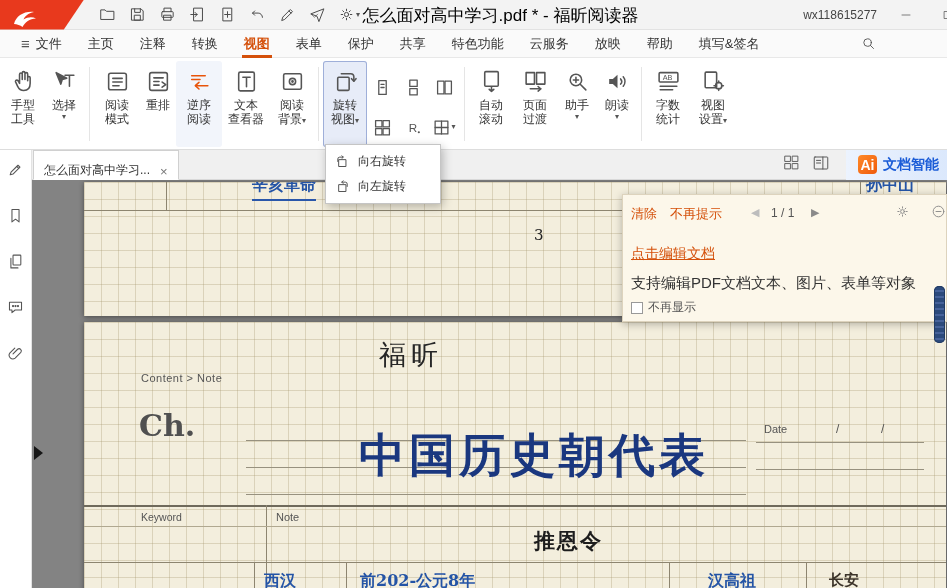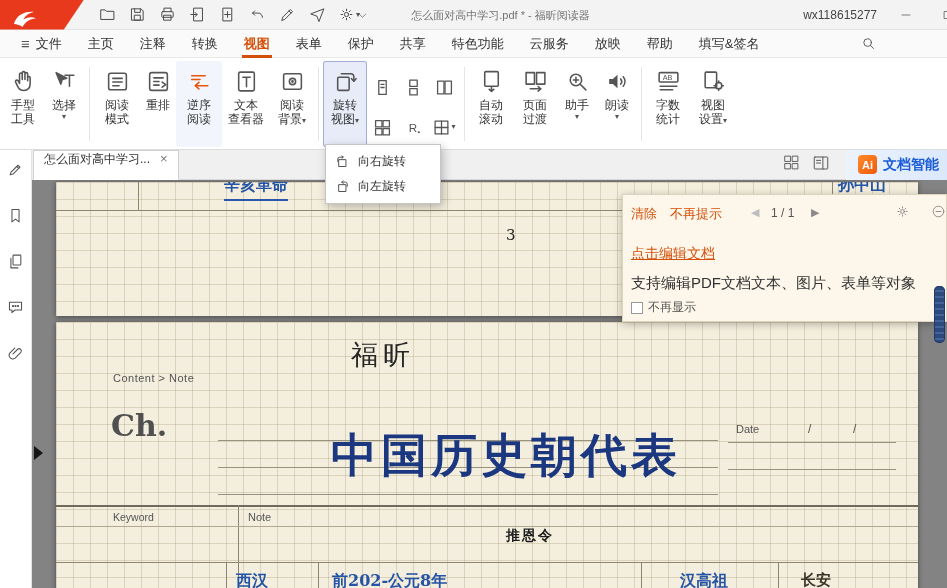--- a/index.html
+++ b/index.html
@@ -9,21 +9,21 @@
   svg.tic { stroke:#4a4a4a; fill:none; stroke-width:1.4; stroke-linecap:round; stroke-linejoin:round; }
 
   
   .titlebar { height:30px; background:#f3f3f3; display:flex; align-items:center; position:relative; border-bottom:1px solid #e2e2e2; }
   .logo { width:84px; height:30px; background:#e8391d; clip-path:polygon(0 0,100% 0,76% 100%,0 100%); display:flex; align-items:center; flex:0 0 84px; }
   .qat { display:flex; align-items:center; gap:12px; margin-left:14px; }
   .qat .qbtn { width:18px; height:18px; display:flex; align-items:center; justify-content:center; }
   .gear-group { display:flex; align-items:center; gap:1px; }
   .caretg { font-size:8px; color:#555; }
   .title-center { position:absolute; left:0; right:0; top:0; height:30px; display:flex; align-items:center; justify-content:center; gap:7px; pointer-events:none; }
-  .wtitle { font-size:11px; color:#737373;margin-left:36px; }
+  .wtitle { font-size:17px; color:#000000;margin-left:36px; }
   .win-right { margin-left:auto; display:flex; align-items:center; gap:16px; z-index:2; padding-right:0; }
   .account { font-size:12px; color:#444; }
   .winbtn { width:26px; height:26px; display:flex; align-items:center; justify-content:center; color:#333; font-size:13px; }
 
   
   .menubar { height:28px; background:#fafafa; border-bottom:1px solid #e8e8e8; display:flex; align-items:center; padding-left:8px; }
   .mitem { padding:0 13px; height:28px; display:flex; align-items:center; gap:6px; font-size:13px; color:#333; position:relative; white-space:nowrap; }
   .hamb { font-size:15px; color:#555; }
   .mitem.active { color:#d4500a; font-weight:bold; }
   .mitem.active::after { content:""; position:absolute; left:11px; right:11px; bottom:0; height:3px; background:#d4500a; }
@@ -46,30 +46,30 @@
   .dmi { display:flex; align-items:center; gap:8px; padding:4px 9px; font-size:12px; color:#333; white-space:nowrap; }
 
   
   .main { display:flex; height:438px; }
   .sidebar { width:32px; background:#fff; border-right:1px solid #e3e3e3; display:flex; flex-direction:column; align-items:center; padding-top:10px; gap:28px; flex:0 0 32px; }
   .sbtn { width:18px; height:18px; display:flex; align-items:center; justify-content:center; }
   .rightcol { flex:1; display:flex; flex-direction:column; min-width:0; }
 
   
   .tabbar { height:30px; background:#f0f0f0; border-bottom:1px solid #d9d9d9; display:flex; align-items:center; }
-  .tab { height:30px; background:#fff; border:1px solid #d0d0d0; border-bottom-color:#fff; margin-left:1px; display:flex; align-items:flex-start; gap:10px; padding:0 10px; font-size:12px; color:#333; white-space:nowrap; }
+  .tab { height:30px; background:#fff; border:1px solid #d0d0d0; border-bottom-color:#fff; margin-left:1px; display:flex; align-items:flex-end; gap:10px; padding:0 10px; font-size:12px; color:#333; white-space:nowrap; }
   .tabclose { color:#777; font-size:13px; }
   .tabbar-right { margin-left:auto; display:flex; align-items:center; gap:12px; }
   .aibtn { height:30px; background:linear-gradient(90deg,#ecf3fe,#dbe8fc); display:flex; align-items:center; gap:6px; padding:0 8px 0 12px; margin-left:4px; }
-  .ailogo { width:19px; height:19px; border-radius:4px; background:linear-gradient(135deg,#ff8a2a,#ef5a0c); color:#fff; font-size:11px; font-weight:bold; display:flex; align-items:center; justify-content:center; }
+  .ailogo { width:19px; height:19px; border-radius:4px; background:linear-gradient(135deg,#ff8a2a,#ef5a0c); color:#fff; font-size:14px; font-weight:bold; display:flex; align-items:center; justify-content:center; }
   .ailabel { color:#1b5cd7; font-size:14px; font-weight:600; white-space:nowrap; }
 
   
   .docarea { flex:1; background:#838383; position:relative; overflow:hidden; }
-  .page { position:absolute; left:24px; width:862px; background-color:#f3eedd;
+  .page { position:absolute; left:52px; width:862px; background-color:#f3eedd;
     background-image:linear-gradient(rgba(168,152,115,.33) 1px,transparent 1px),
                      linear-gradient(90deg,rgba(168,152,115,.33) 1px,transparent 1px);
     background-size:17px 17px; box-shadow:0 1px 5px rgba(0,0,0,.45); overflow:hidden; }
   #page1 { top:2px; height:134px; }
   #page2 { top:142px; height:300px; }
   .hw { font-family:"DejaVu Serif",serif; font-weight:700; color:#2454a6; position:absolute; }
   .pline { position:absolute; background:#8d8570; }
   .abs { position:absolute; }
 
   #p1-left,#p1-right { top:-7px; font-size:16px; border-bottom:2px solid #2a57aa; padding-bottom:3px; }
@@ -78,21 +78,21 @@
 
   #p2-brand { left:262px; width:130px; top:15px; text-align:center; font-family:"DejaVu Serif",serif; font-size:27px; color:#262626; letter-spacing:5px; }
   #p2-crumb { left:57px; top:50px; font-size:11px; color:#555; letter-spacing:.5px; }
   #p2-ch { left:55px; top:86px; font-family:"DejaVu Serif",serif; font-weight:bold; font-size:30px; color:#505050; }
   #p2-title { left:180px; width:540px; top:103px; text-align:center; font-family:"DejaVu Serif",serif; font-weight:bold; font-size:46px; letter-spacing:4px; color:#1a377f; }
   #p2-date { left:680px; top:101px; font-size:11px; color:#555; }
   #p2-sl1 { left:752px; top:100px; font-size:12px; color:#555; }
   #p2-sl2 { left:797px; top:100px; font-size:12px; color:#555; }
   #p2-kw { left:57px; top:189px; font-size:10.5px; color:#555; }
   #p2-note { left:192px; top:189px; font-size:11px; color:#555; }
-  #p2-policy { left:450px; top:205px; font-family:"DejaVu Serif",serif; font-weight:bold; font-size:14px; color:#1d1d1d; letter-spacing:2px; }
+  #p2-policy { left:450px; top:205px; font-family:"DejaVu Serif",serif; font-weight:bold; font-size:21px; color:#1d1d1d; letter-spacing:2px; }
   #p2-dyn { left:180px; top:249px; font-size:16px; }
   #p2-years { left:276px; top:249px; font-size:16px; }
   #p2-emp { left:624px; top:249px; font-size:16px; }
   #p2-cap { left:745px; top:249px; font-family:"DejaVu Serif",serif; font-weight:bold; font-size:15px; color:#3c342a; position:absolute; }
 
   
   #notif { position:absolute; left:590px; top:14px; width:325px; height:128px; background:#fcf7ea; border:1px solid #ddd3bd; box-shadow:0 2px 8px rgba(0,0,0,.28); }
   #notif .orange { color:#d4500a; }
   #nf-clear { left:8px; top:10px; font-size:13px; }
   #nf-remind { left:47px; top:10px; font-size:13px; }

